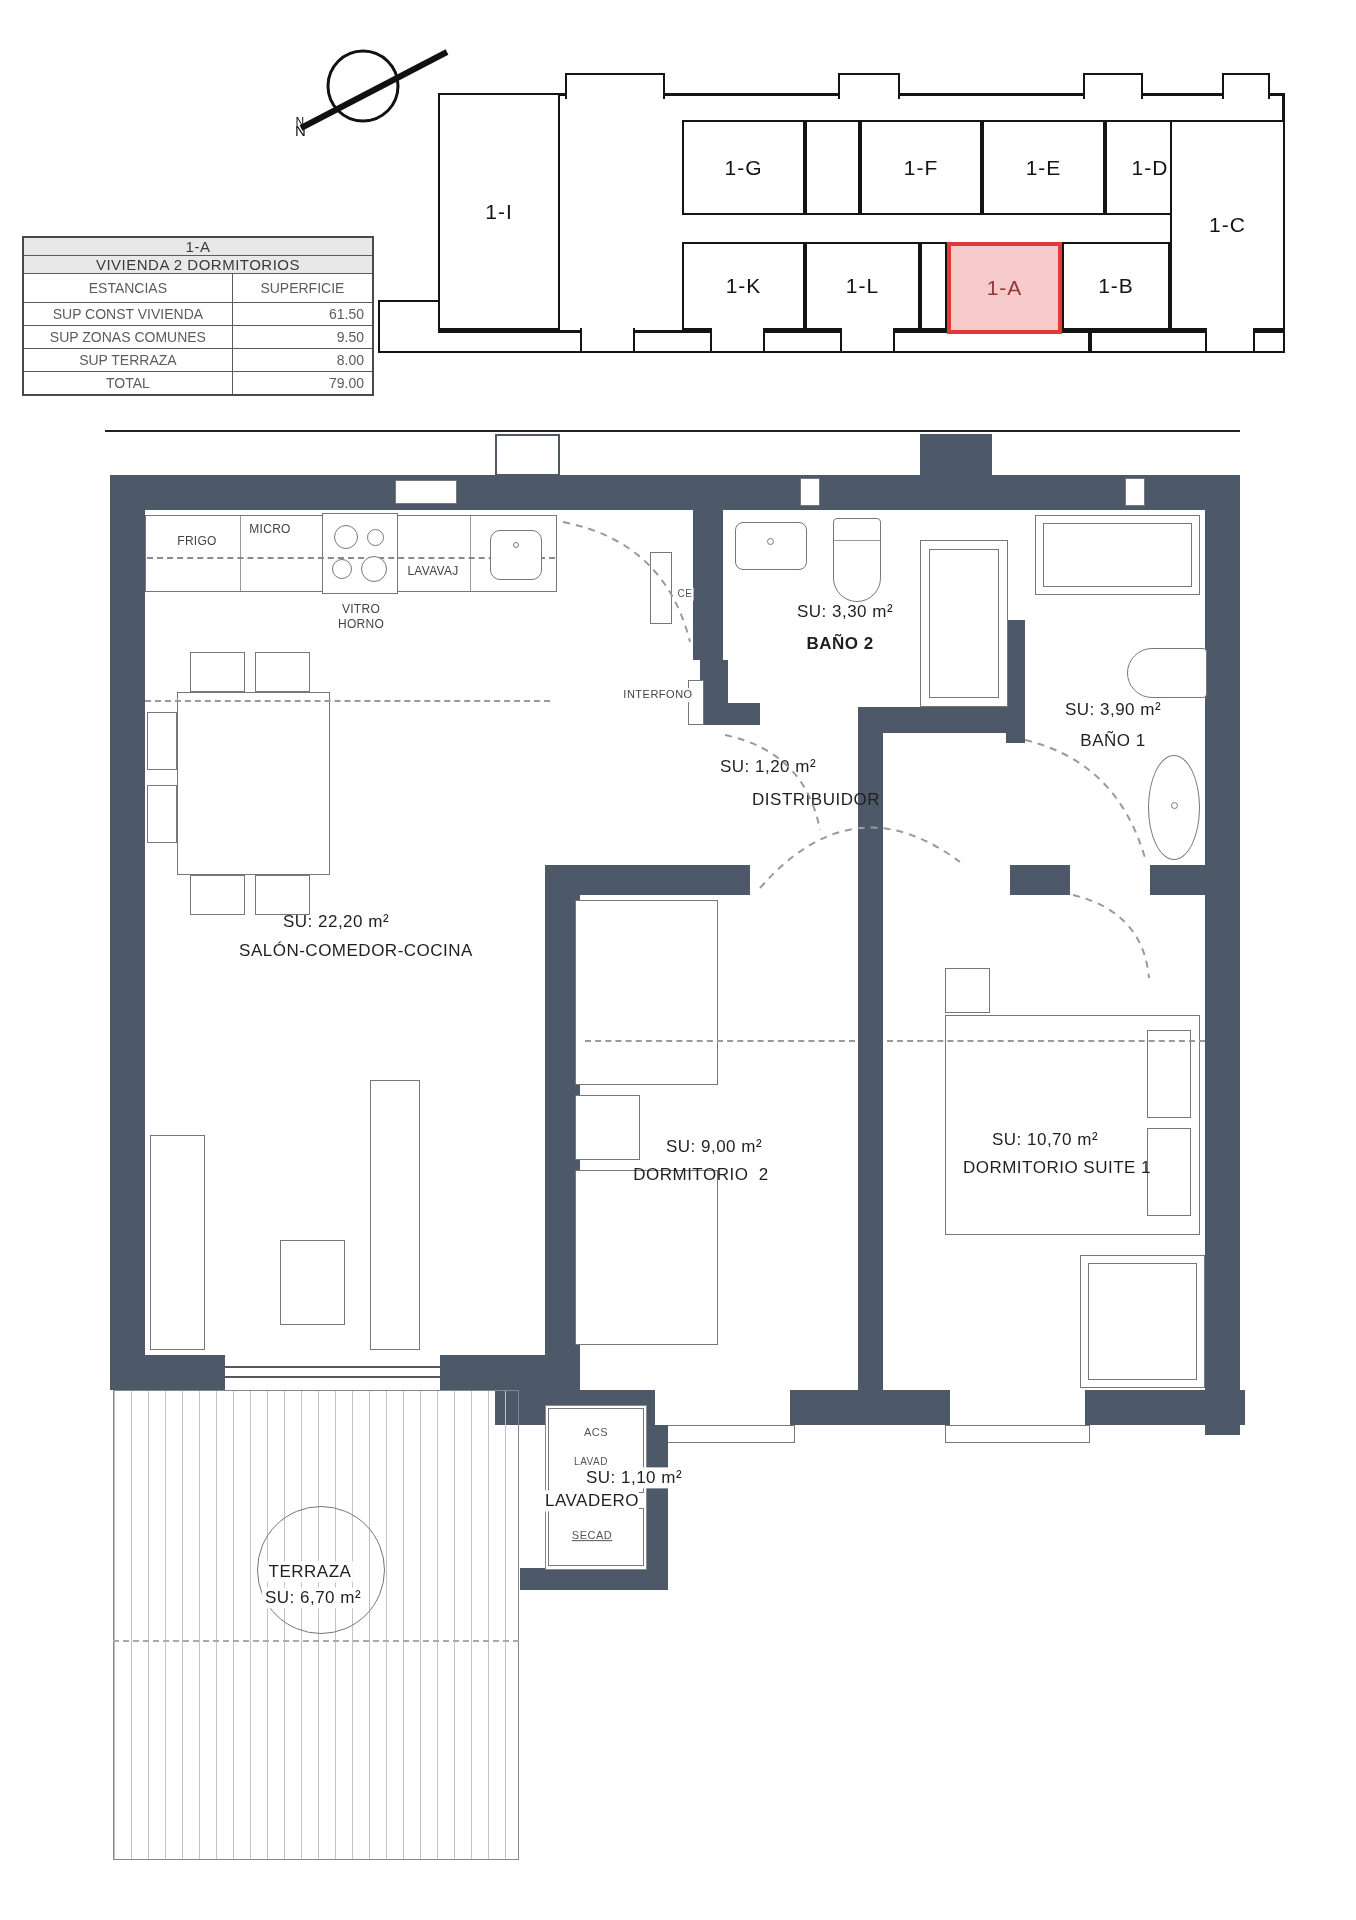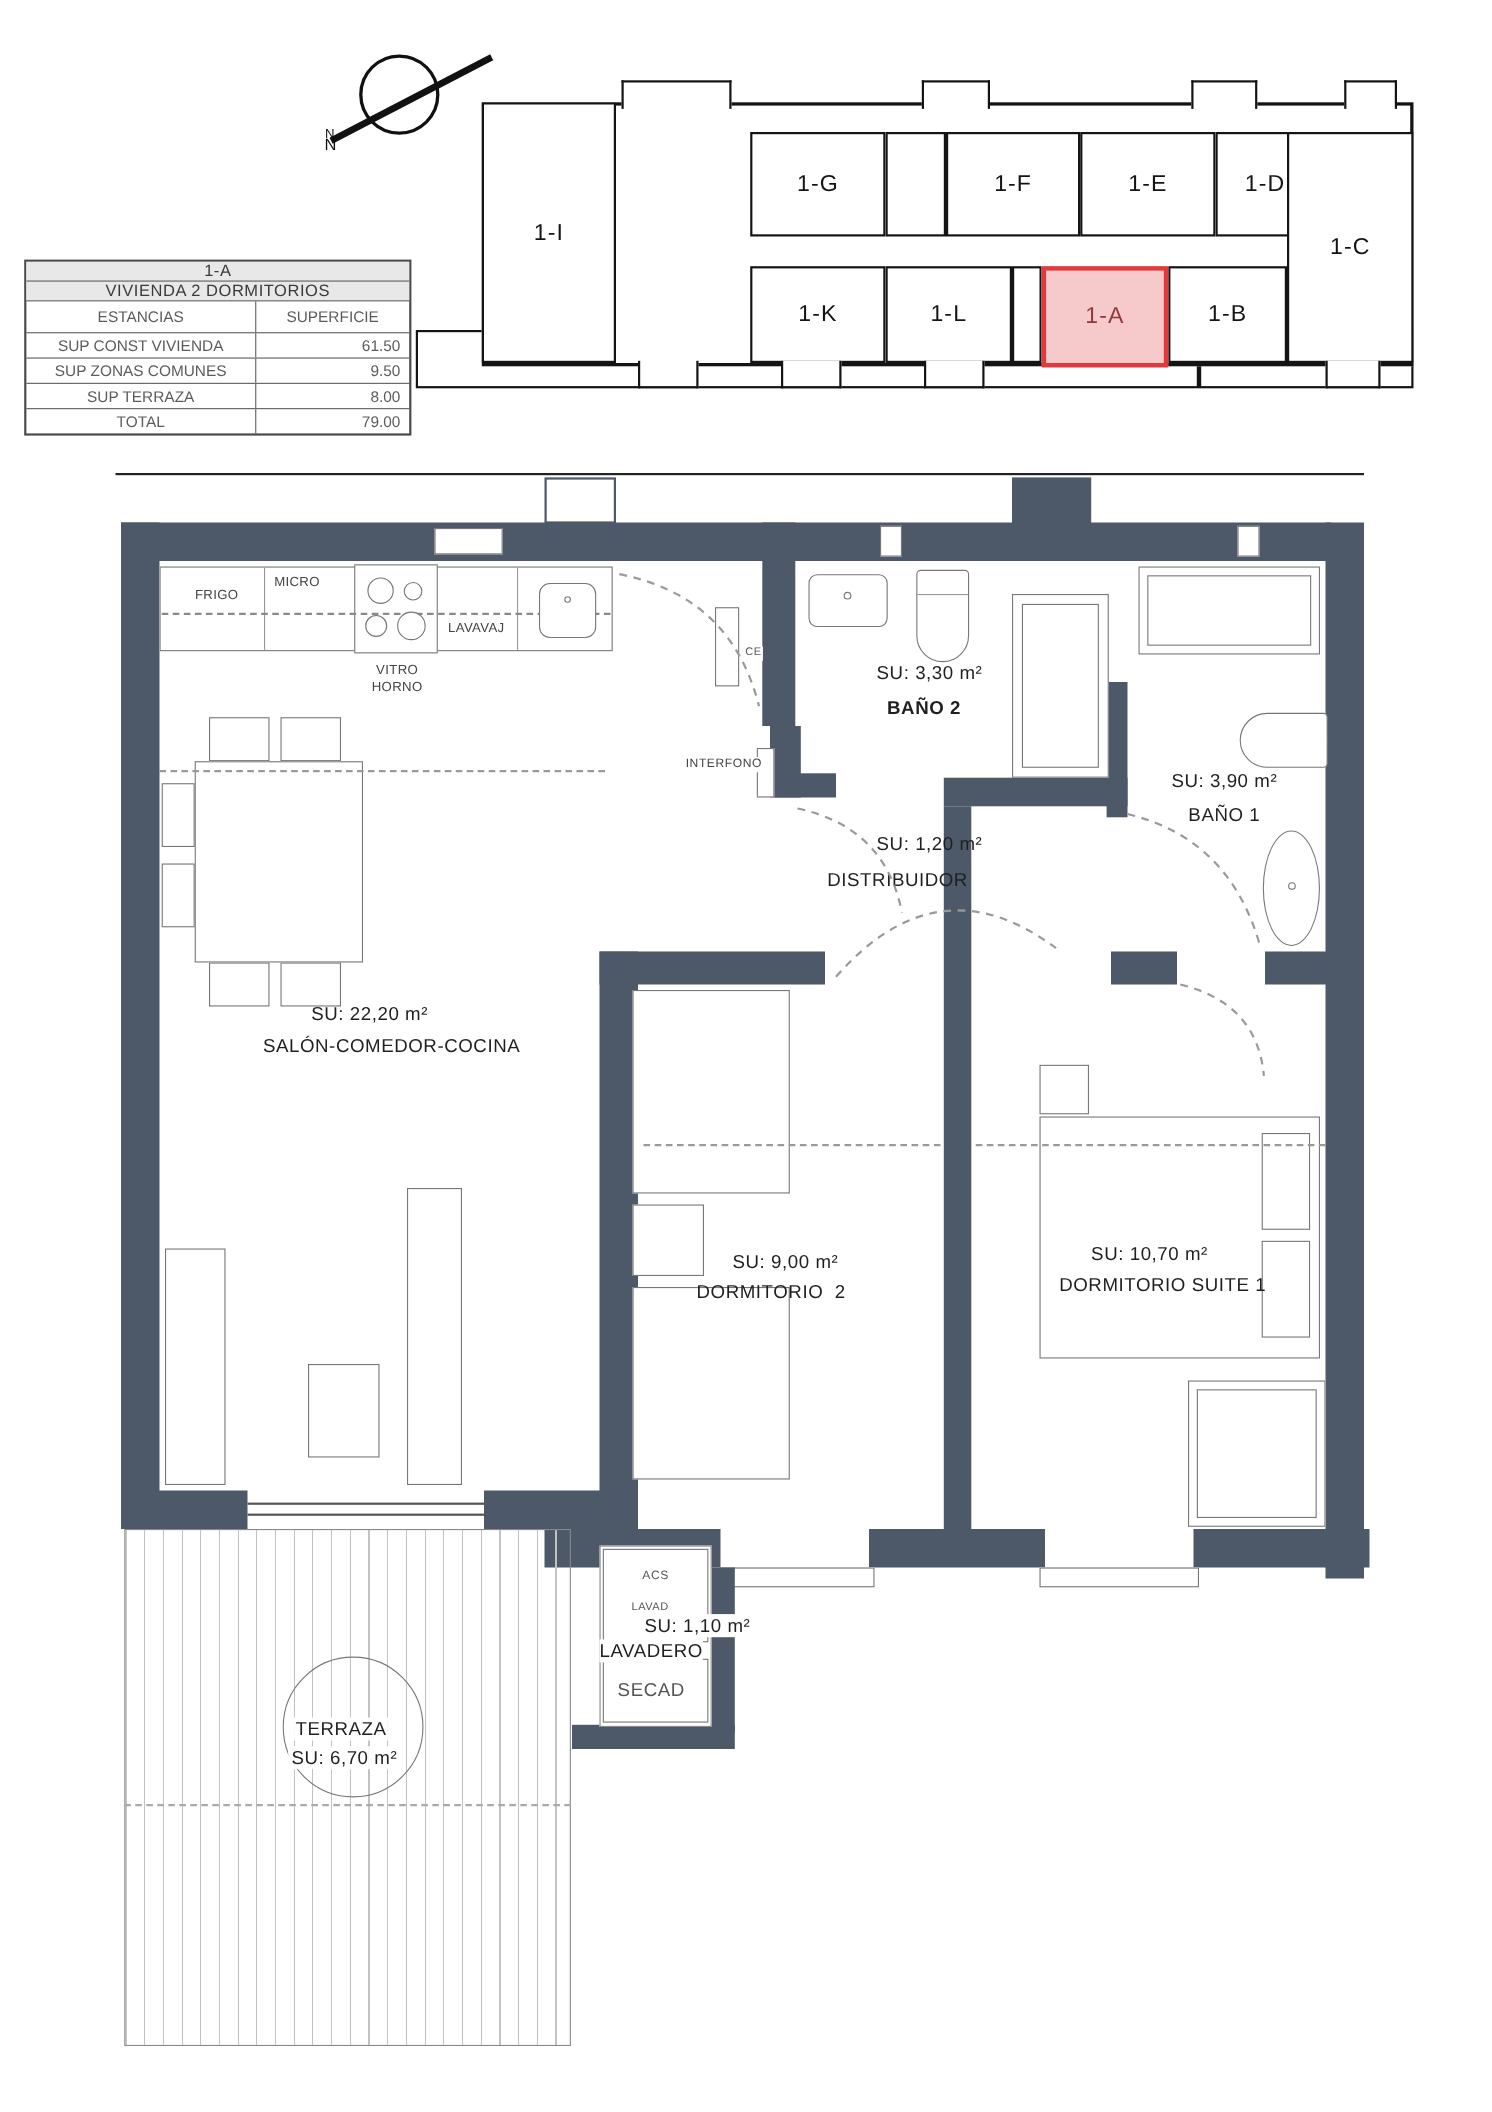--- a/index.html
+++ b/index.html
@@ -201,21 +201,21 @@
   <div class="f" style="left:1022px;top:218px;width:80px;height:50px;border-radius:25px 4px 4px 25px;"></div>
   <div class="f" style="left:1043px;top:325px;width:52px;height:105px;border-radius:50%;"></div>
   <div class="f" style="left:1066px;top:372px;width:7px;height:7px;border-radius:50%;"></div>
   <div class="lbl room" style="left:1008px;top:280px;">SU: 3,90 m²</div>
   <div class="lbl room" style="left:1008px;top:311px;">BAÑO 1</div>
 
   <div class="f" style="left:545px;top:122px;width:22px;height:72px;"></div>
   <div class="lbl" style="left:580px;top:164px;font-size:10px;color:#555;background:#fff;padding:0 1px;">CE</div>
   <div class="f" style="left:583px;top:250px;width:16px;height:45px;"></div>
   <div class="lbl" style="left:553px;top:265px;font-size:11px;color:#444;background:#fff;padding:0 1px;">INTERFONO</div>
-  <div class="lbl room" style="left:740px;top:337px;">SU: 1,20 m²</div>
+  <div class="lbl room" style="left:663px;top:337px;">SU: 1,20 m²</div>
   <div class="lbl room" style="left:711px;top:370px;">DISTRIBUIDOR</div>
 
   <div class="f" style="left:470px;top:470px;width:143px;height:185px;"></div>
   <div class="f" style="left:470px;top:665px;width:65px;height:65px;"></div>
   <div class="f" style="left:470px;top:740px;width:143px;height:175px;"></div>
   <div class="lbl room" style="left:609px;top:717px;">SU: 9,00 m²</div>
   <div class="lbl room" style="left:596px;top:745px;">DORMITORIO  2</div>
 
   <div class="f" style="left:840px;top:585px;width:255px;height:220px;"></div>
   <div class="f" style="left:1042px;top:600px;width:44px;height:88px;"></div>
@@ -234,21 +234,21 @@
   <div class="lbl room" style="left:205px;top:1142px;background:rgba(255,255,255,.9);padding:0 3px;">TERRAZA</div>
   <div class="lbl room" style="left:208px;top:1168px;background:rgba(255,255,255,.9);padding:0 3px;">SU: 6,70 m²</div>
 
   <div class="abs" style="left:440px;top:975px;width:102px;height:165px;border:1px solid #888;box-sizing:border-box;background:#fff;"></div>
   <div class="f" style="left:443px;top:978px;width:96px;height:85px;"></div>
   <div class="f" style="left:443px;top:1078px;width:96px;height:58px;"></div>
   <div class="lbl" style="left:491px;top:1003px;font-size:11px;color:#555;">ACS</div>
   <div class="lbl room" style="left:486px;top:1048px;background:#fff;margin-left:43px;">SU: 1,10 m²</div>
   <div class="lbl room" style="left:487px;top:1071px;background:#fff;">LAVADERO</div>
   <div class="lbl" style="left:486px;top:1032px;font-size:10px;color:#555;">LAVAD</div>
-  <div class="lbl" style="left:487px;top:1106px;font-size:17px;color:#555;">SECAD</div>
+  <div class="lbl" style="left:487px;top:1106px;font-size:11px;color:#555;text-decoration:underline;">SECAD</div>
 
   <svg style="left:0;top:0;" width="1140" height="1450" viewBox="0 0 1140 1450" fill="none">
     <path d="M 458 92 Q 560 112 585 212" stroke="#9a9a9a" stroke-width="2" stroke-dasharray="7 6"></path>
     <path d="M 620 305 Q 700 322 715 400" stroke="#9a9a9a" stroke-width="2" stroke-dasharray="7 6"></path>
     <path d="M 920 310 Q 1012 332 1040 428" stroke="#9a9a9a" stroke-width="2" stroke-dasharray="7 6"></path>
     <path d="M 655 458 Q 748 352 855 432" stroke="#9a9a9a" stroke-width="2" stroke-dasharray="7 6"></path>
     <path d="M 968 465 Q 1038 482 1044 548" stroke="#9a9a9a" stroke-width="2" stroke-dasharray="7 6"></path>
   </svg>
 </div>
 

